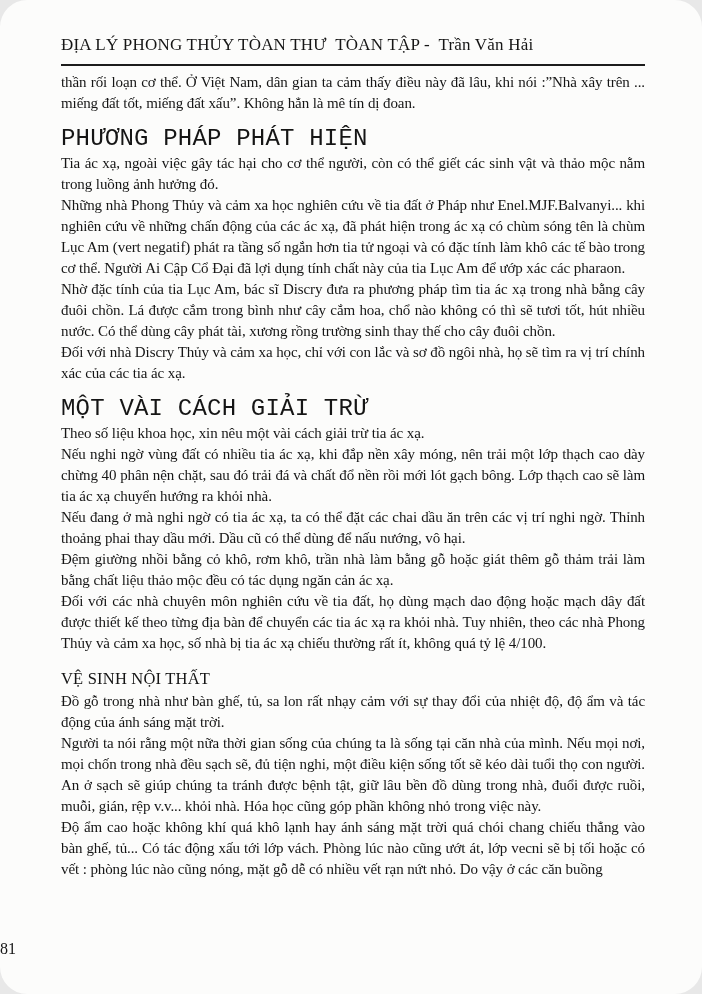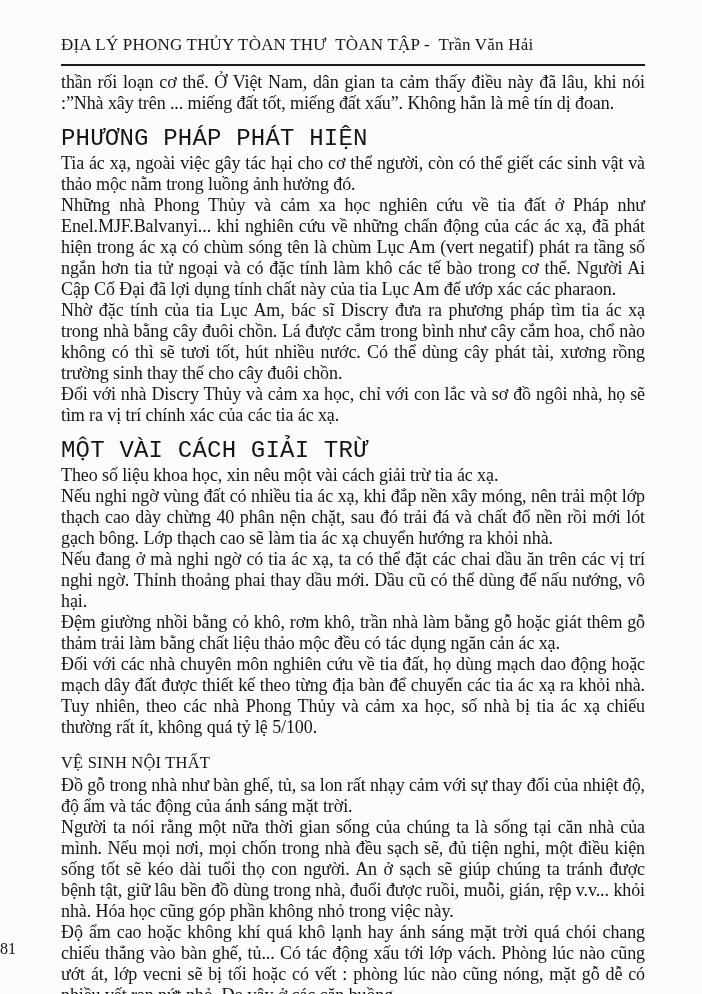--- a/index.html
+++ b/index.html
@@ -11,38 +11,39 @@
     position: relative;
     width: 702px;
     height: 994px;
     margin: 0 auto;
     background: #fcfcfb;
     color: #151515;
     font-family: "Liberation Serif", "DejaVu Serif", serif;
     overflow: hidden;
     box-sizing: border-box;
     padding: 34px 57px 0 61px;
+    border-radius: 27px;
   }
   .header-title {
     font-size: 17px;
     line-height: 22px;
     letter-spacing: 0.2px;
     white-space: pre;
   }
   .header-rule {
     border: none;
     border-top: 2px solid #1c1c1c;
     margin: 8px 0 0 0;
   }
   .content {
     margin-top: 6px;
   }
   .body-par {
     margin: 0;
-    font-size: 18px;
+    font-size: 15px;
     line-height: 21px;
     text-align: justify;
     letter-spacing: -0.1px;
   }
   h2.section-heading {
     margin: 13px 0 2px 0;
     font-size: 24px;
     font-weight: normal;
     letter-spacing: 0.2px;
     line-height: 24px;
@@ -82,21 +83,21 @@
     <p class="body-par">Tia ác xạ, ngoài việc gây tác hại cho cơ thể người, còn có thể giết các sinh vật và thảo mộc nằm trong luồng ảnh hưởng đó.</p>
     <p class="body-par">Những nhà Phong Thủy và cảm xa học nghiên cứu về tia đất ở Pháp như Enel.MJF.Balvanyi... khi nghiên cứu về những chấn động của các ác xạ, đã phát hiện trong ác xạ có chùm sóng tên là chùm Lục Am (vert negatif) phát ra tầng số ngắn hơn tia tử ngoại và có đặc tính làm khô các tế bào trong cơ thể. Người Ai Cập Cổ Đại đã lợi dụng tính chất này của tia Lục Am để ướp xác các pharaon.</p>
     <p class="body-par">Nhờ đặc tính của tia Lục Am, bác sĩ Discry đưa ra phương pháp tìm tia ác xạ trong nhà bằng cây đuôi chồn. Lá được cắm trong bình như cây cắm hoa, chổ nào không có thì sẽ tươi tốt, hút nhiều nước. Có thể dùng cây phát tài, xương rồng trường sinh thay thế cho cây đuôi chồn.</p>
     <p class="body-par">Đối với nhà Discry Thủy và cảm xa học, chỉ với con lắc và sơ đồ ngôi nhà, họ sẽ tìm ra vị trí chính xác của các tia ác xạ.</p>
 
     <h2 class="section-heading">MỘT VÀI CÁCH GIẢI TRỪ</h2>
     <p class="body-par">Theo số liệu khoa học, xin nêu một vài cách giải trừ tia ác xạ.</p>
     <p class="body-par">Nếu nghi ngờ vùng đất có nhiều tia ác xạ, khi đắp nền xây móng, nên trải một lớp thạch cao dày chừng 40 phân nện chặt, sau đó trải đá và chất đổ nền rồi mới lót gạch bông. Lớp thạch cao sẽ làm tia ác xạ chuyển hướng ra khỏi nhà.</p>
     <p class="body-par">Nếu đang ở mà nghi ngờ có tia ác xạ, ta có thể đặt các chai dầu ăn trên các vị trí nghi ngờ. Thỉnh thoảng phai thay dầu mới. Dầu cũ có thể dùng để nấu nướng, vô hại.</p>
     <p class="body-par">Đệm giường nhồi bằng cỏ khô, rơm khô, trần nhà làm bằng gỗ hoặc giát thêm gỗ thảm trải làm bằng chất liệu thảo mộc đều có tác dụng ngăn cản ác xạ.</p>
-    <p class="body-par">Đối với các nhà chuyên môn nghiên cứu về tia đất, họ dùng mạch dao động hoặc mạch dây đất được thiết kế theo từng địa bàn để chuyển các tia ác xạ ra khỏi nhà. Tuy nhiên, theo các nhà Phong Thủy và cảm xa học, số nhà bị tia ác xạ chiếu thường rất ít, không quá tỷ lệ 5/100.</p>
+    <p class="body-par">Đối với các nhà chuyên môn nghiên cứu về tia đất, họ dùng mạch dao động hoặc mạch dây đất được thiết kế theo từng địa bàn để chuyển các tia ác xạ ra khỏi nhà. Tuy nhiên, theo các nhà Phong Thủy và cảm xa học, số nhà bị tia ác xạ chiếu thường rất ít, không quá tỷ lệ 4/100.</p>
 
     <h3 class="sub-heading">VỆ SINH NỘI THẤT</h3>
     <p class="body-par">Đồ gỗ trong nhà như bàn ghế, tủ, sa lon rất nhạy cảm với sự thay đổi của nhiệt độ, độ ẩm và tác động của ánh sáng mặt trời.</p>
     <p class="body-par">Người ta nói rằng một nữa thời gian sống của chúng ta là sống tại căn nhà của mình. Nếu mọi nơi, mọi chốn trong nhà đều sạch sẽ, đủ tiện nghi, một điều kiện sống tốt sẽ kéo dài tuổi thọ con người. An ở sạch sẽ giúp chúng ta tránh được bệnh tật, giữ lâu bền đồ dùng trong nhà, đuổi được ruồi, muỗi, gián, rệp v.v... khỏi nhà. Hóa học cũng góp phần không nhỏ trong việc này.</p>
     <p class="body-par">Độ ẩm cao hoặc không khí quá khô lạnh hay ánh sáng mặt trời quá chói chang chiếu thẳng vào bàn ghế, tủ... Có tác động xấu tới lớp vách. Phòng lúc nào cũng ướt át, lớp vecni sẽ bị tối hoặc có vết : phòng lúc nào cũng nóng, mặt gỗ dễ có nhiều vết rạn nứt nhỏ. Do vậy ở các căn buồng</p>
 
   </div>
 
   <div class="footer">
     <span>81</span>

